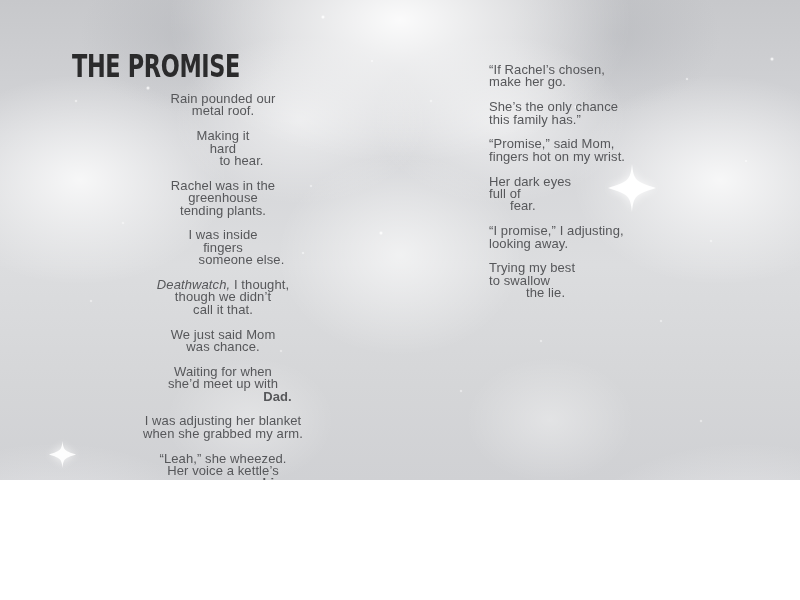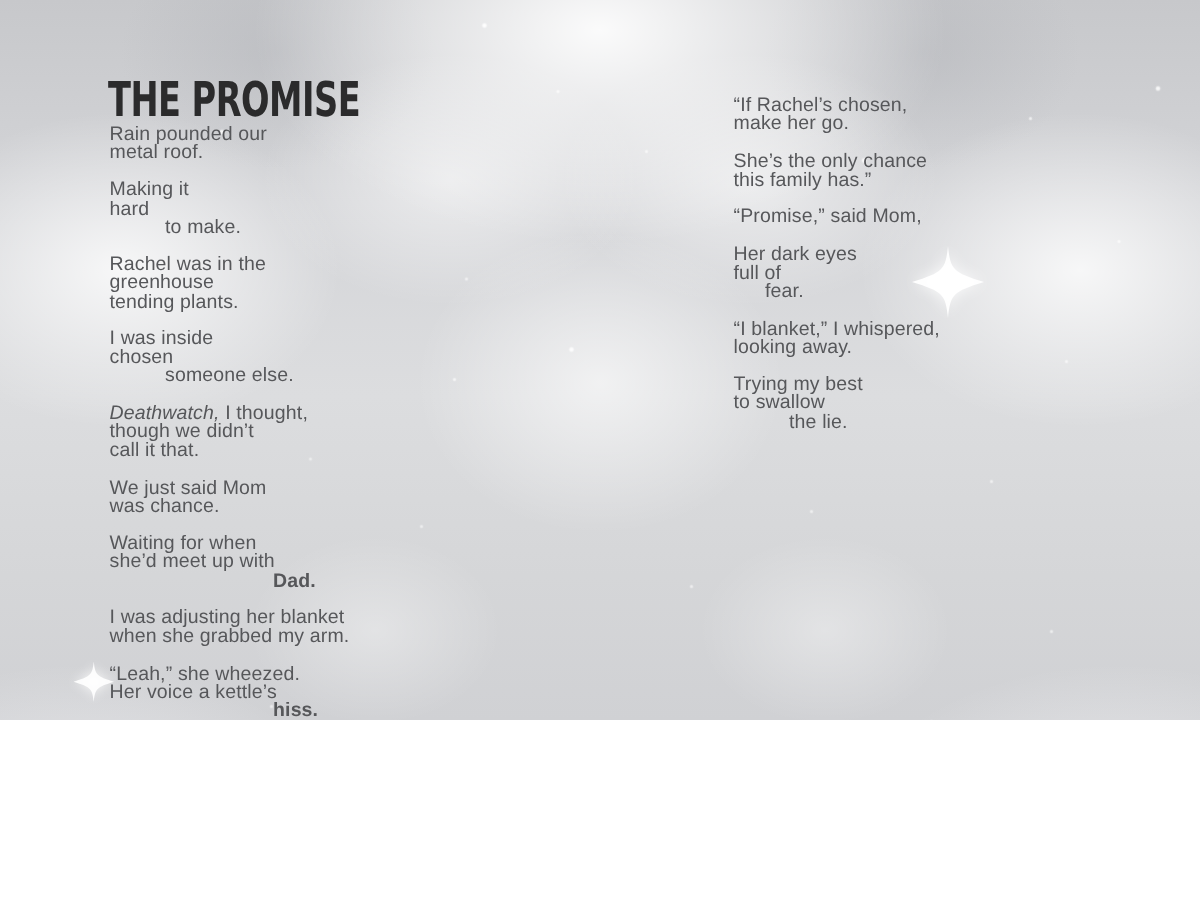--- a/index.html
+++ b/index.html
@@ -85,21 +85,21 @@
   .pagenum{position:absolute;font-size:24px;line-height:24px;transform:scaleX(0.8);}
   .pagenum-left{left:71px;top:543px;}
   .pagenum-right{left:704px;top:545px;}
 
   
   .poem{
     position:absolute;width:300px;
     font-size:13px;line-height:12.4px;letter-spacing:0.1px;
     color:#56575a;
   }
-  .poem-left{left:73px;top:83px;}
+  .poem-left{left:73px;top:93px;text-align:center;}
   .poem-right{left:489px;top:64px;}
   .stanza{margin:0 0 12.4px 0;}
   .line{white-space:pre;}
   .line em{}
   .indent-1{padding-left:21px;}
   .indent-2{padding-left:37px;}
   .indent-3{padding-left:109px;font-weight:bold;}
 </style>
 </head>
 <body>
@@ -123,30 +123,30 @@
   <h1 class="display title" style="margin:0;">THE PROMISE</h1>
 
   <div class="poem poem-left" id="poem-left">
       <div class="stanza">
         <div class="line"><span>Rain pounded our</span></div>
         <div class="line"><span>metal roof.</span></div>
       </div>
       <div class="stanza">
         <div class="line"><span>Making it</span></div>
         <div class="line"><span>hard</span></div>
-        <div class="line indent-2"><span>to make.</span></div>
+        <div class="line indent-2"><span>to hear.</span></div>
       </div>
       <div class="stanza">
         <div class="line"><span>Rachel was in the</span></div>
         <div class="line"><span>greenhouse</span></div>
         <div class="line"><span>tending plants.</span></div>
       </div>
       <div class="stanza">
         <div class="line"><span>I was inside</span></div>
-        <div class="line"><span>chosen</span></div>
+        <div class="line"><span>fingers</span></div>
         <div class="line indent-2"><span>someone else.</span></div>
       </div>
       <div class="stanza">
         <div class="line"><em>Deathwatch,</em><span> I thought,</span></div>
         <div class="line"><span>though we didn’t</span></div>
         <div class="line"><span>call it that.</span></div>
       </div>
       <div class="stanza">
         <div class="line"><span>We just said Mom</span></div>
         <div class="line"><span>was chance.</span></div>
@@ -170,28 +170,29 @@
       <div class="stanza">
         <div class="line"><span>“If Rachel’s chosen,</span></div>
         <div class="line"><span>make her go.</span></div>
       </div>
       <div class="stanza">
         <div class="line"><span>She’s the only chance</span></div>
         <div class="line"><span>this family has.”</span></div>
       </div>
       <div class="stanza">
         <div class="line"><span>“Promise,” said Mom,</span></div>
+        <div class="line"><span>fingers hot on my wrist.</span></div>
       </div>
       <div class="stanza">
         <div class="line"><span>Her dark eyes</span></div>
         <div class="line"><span>full of</span></div>
         <div class="line indent-1"><span>fear.</span></div>
       </div>
       <div class="stanza">
-        <div class="line"><span>“I blanket,” I whispered,</span></div>
+        <div class="line"><span>“I promise,” I adjusting,</span></div>
         <div class="line"><span>looking away.</span></div>
       </div>
       <div class="stanza">
         <div class="line"><span>Trying my best</span></div>
         <div class="line"><span>to swallow</span></div>
         <div class="line indent-2"><span>the lie.</span></div>
       </div>
     </div>
 
   <div class="display pagenum pagenum-left">14</div>

